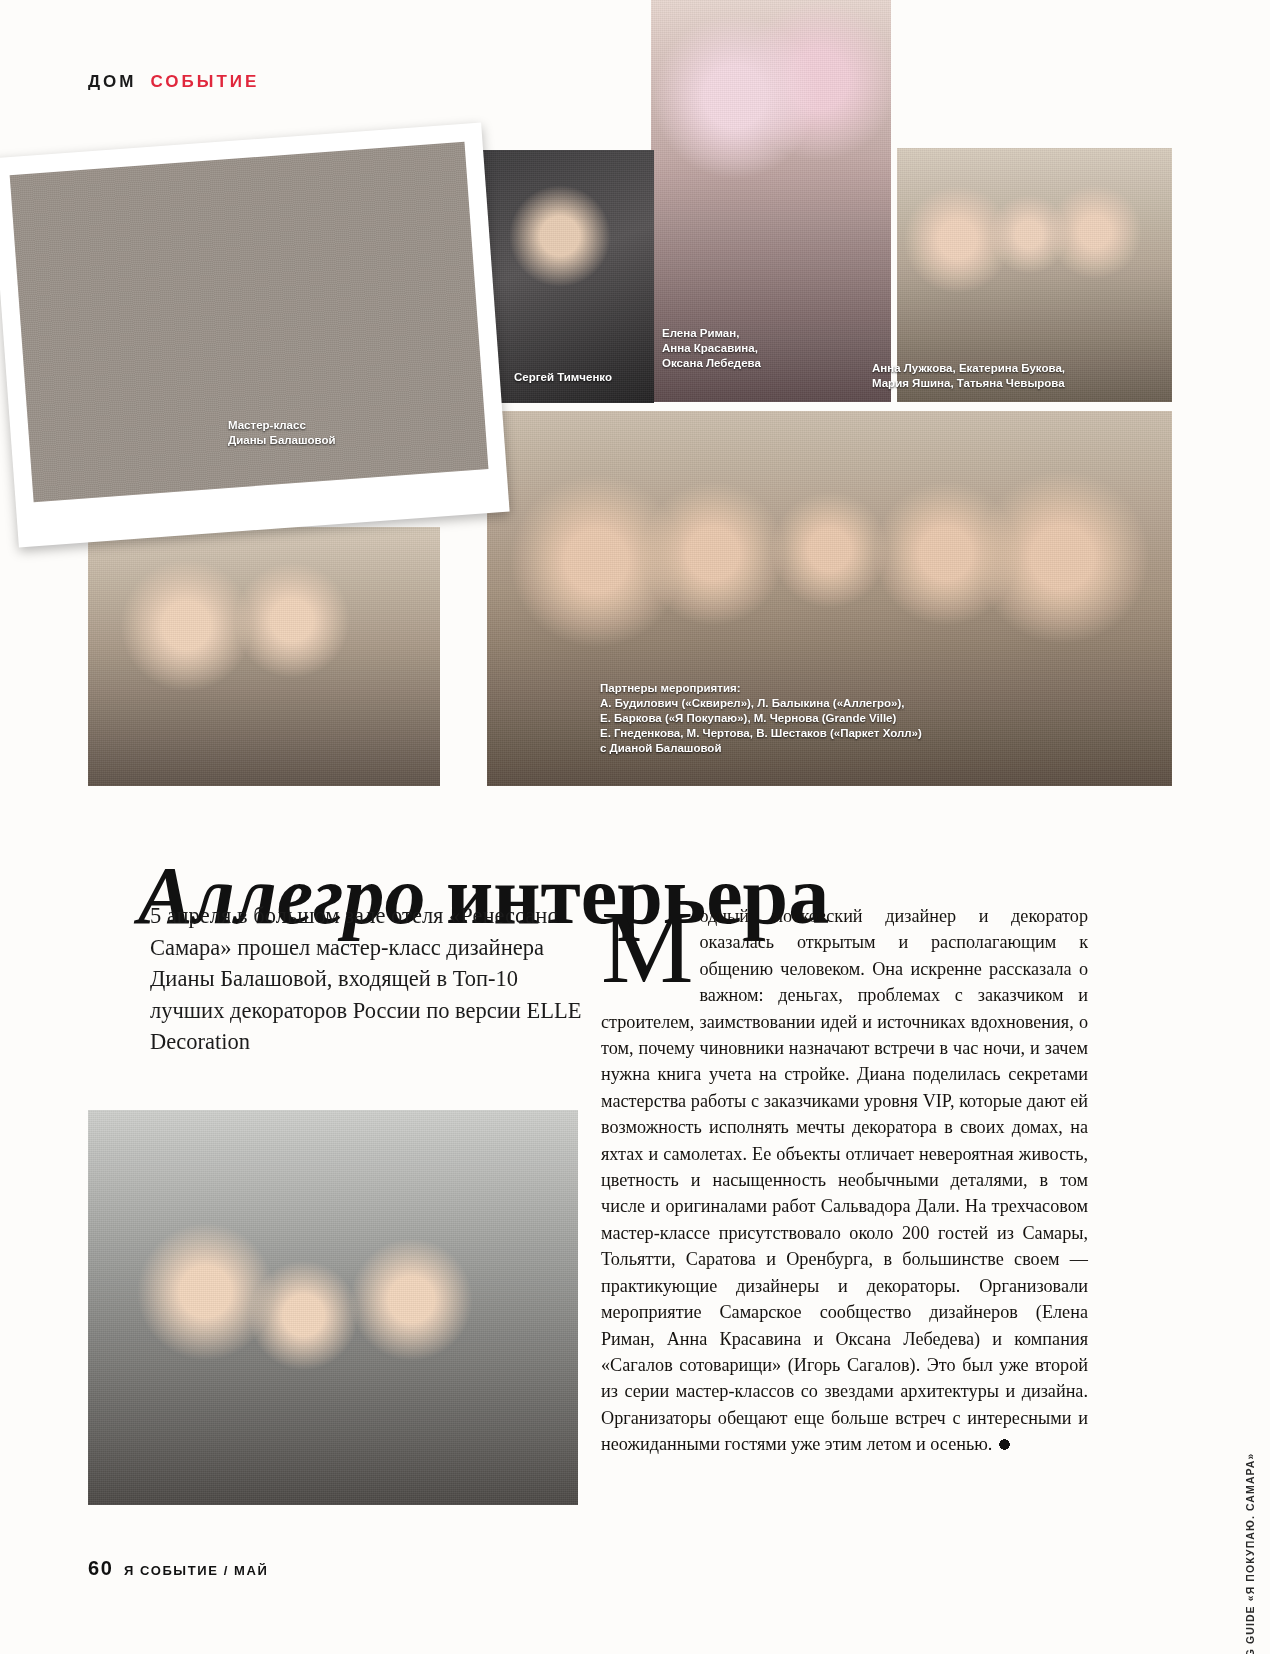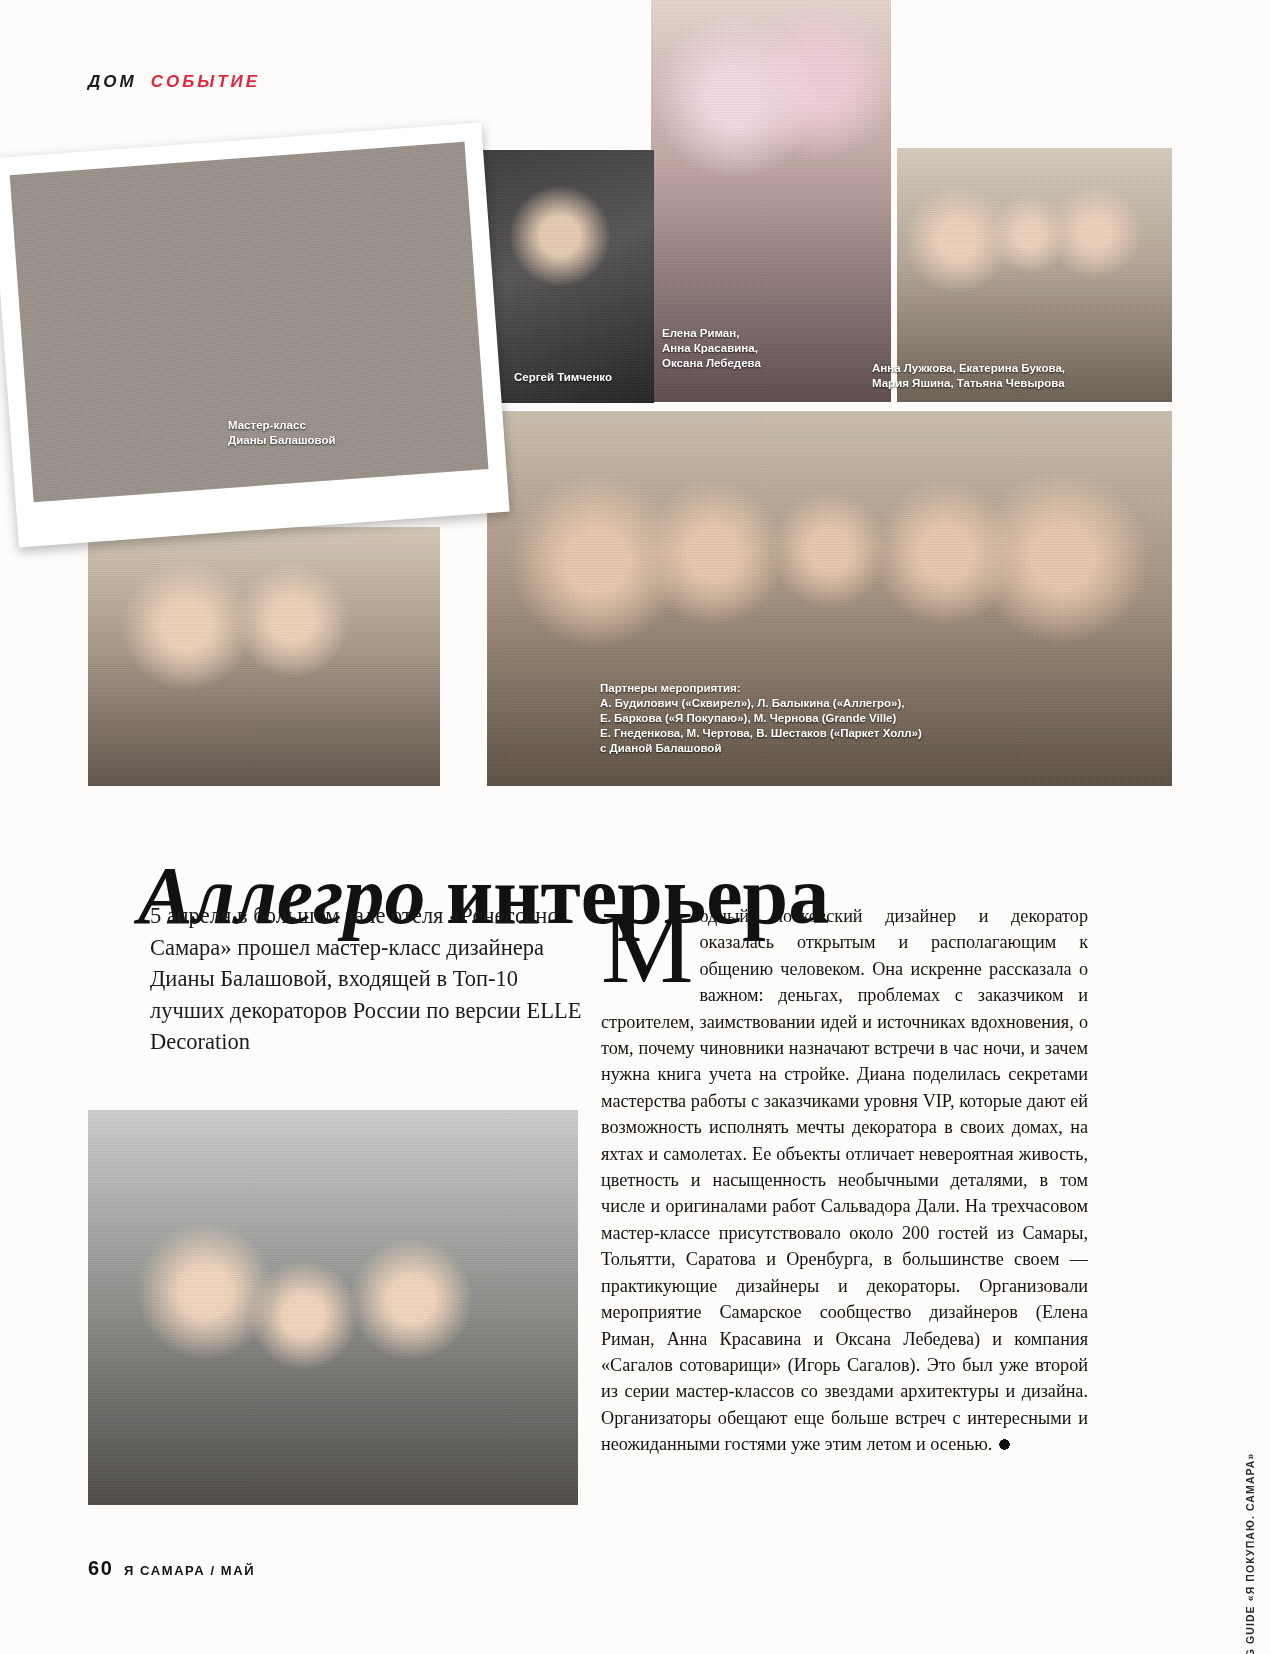--- a/index.html
+++ b/index.html
@@ -22,21 +22,20 @@
 
   
   .kicker {
     position: absolute;
     left: 88px;
     top: 72px;
     font-family: "Liberation Sans", sans-serif;
     font-size: 17px;
     letter-spacing: 3px;
     font-weight: 700;
-    font-style: italic;
   }
   .kicker .k-dom { color: #1a1a1a; }
   .kicker .k-event { color: #e0273c; margin-left: 14px; }
 
   
   .photo {
     position: absolute;
     overflow: hidden;
     background: #b9b2aa;
   }
@@ -244,16 +243,16 @@
   <div class="body">
     <span class="dropcap">М</span><span>одный московский дизайнер и декоратор оказалась открытым и располагающим к общению человеком. Она искренне рассказала о важном: деньгах, проблемах с заказчиком и строителем, заимствовании идей и источниках вдохновения, о том, почему чиновники назначают встречи в час ночи, и зачем нужна книга учета на стройке. Диана поделилась секретами мастерства работы с заказчиками уровня VIP, которые дают ей возможность исполнять мечты декоратора в своих домах, на яхтах и самолетах. Ее объекты отличает невероятная живость, цветность и насыщенность необычными деталями, в том числе и оригиналами работ Сальвадора Дали. На трехчасовом мастер-классе присутствовало около 200 гостей из Самары, Тольятти, Саратова и Оренбурга, в большинстве своем — практикующие дизайнеры и декораторы. Организовали мероприятие Самарское сообщество дизайнеров (Елена Риман, Анна Красавина и Оксана Лебедева) и компания «Сагалов сотоварищи» (Игорь Сагалов). Это был уже второй из серии мастер-классов со звездами архитектуры и дизайна. Организаторы обещают еще больше встреч с интересными и неожиданными гостями уже этим летом и осенью.</span><span class="endmark"></span>
   </div>
 
   <div class="photo ph-g grain" style="left:88px; top:1110px; width:490px; height:395px;"></div>
 
   <div class="vert">ИНФОРМАЦИОННЫЙ ПАРТНЕР SHOPPING GUIDE «Я ПОКУПАЮ. САМАРА»</div>
 
   <div class="folio">
     <span class="num">60</span>
-    &nbsp;<span>Я САМАРА / МАЙ</span>
+    &nbsp;<span>Я СОБЫТИЕ / МАЙ</span>
   </div>
 
 </div>
 
 </body></html>

